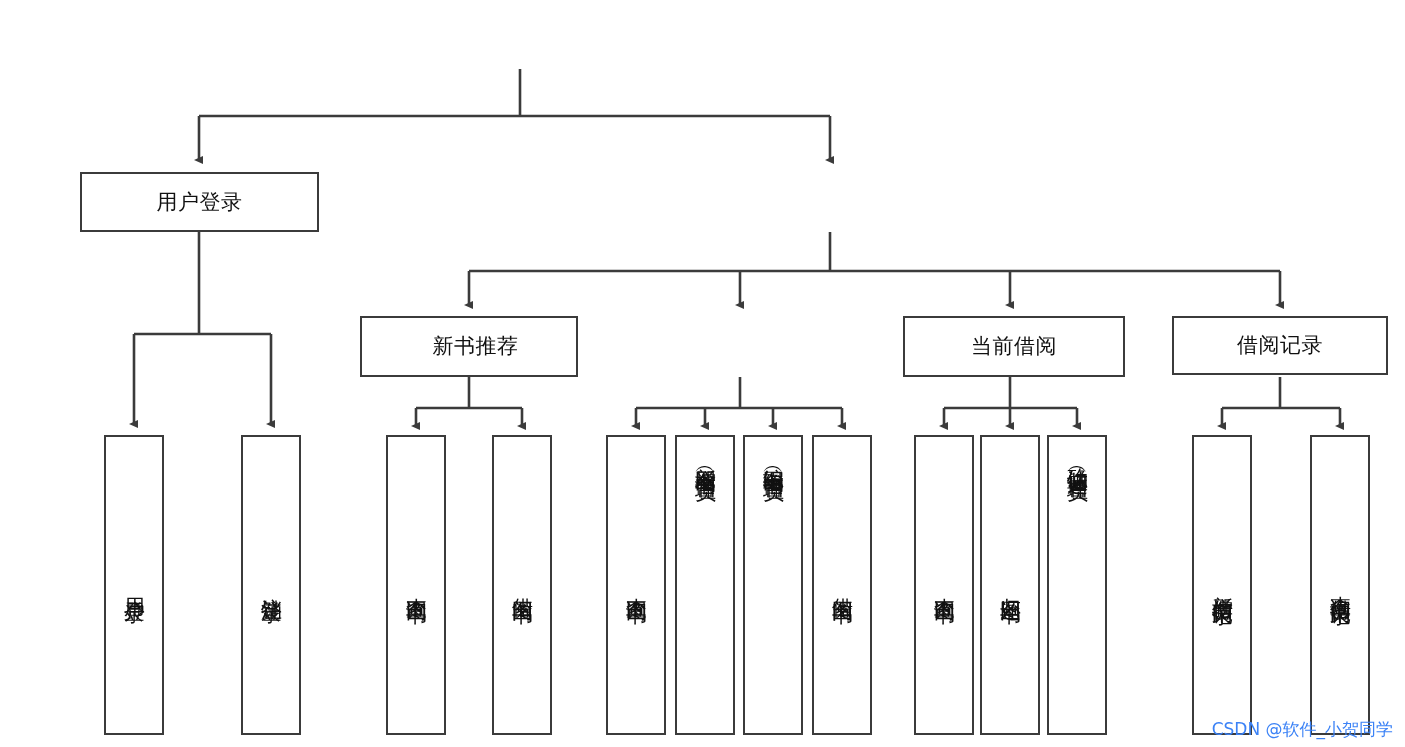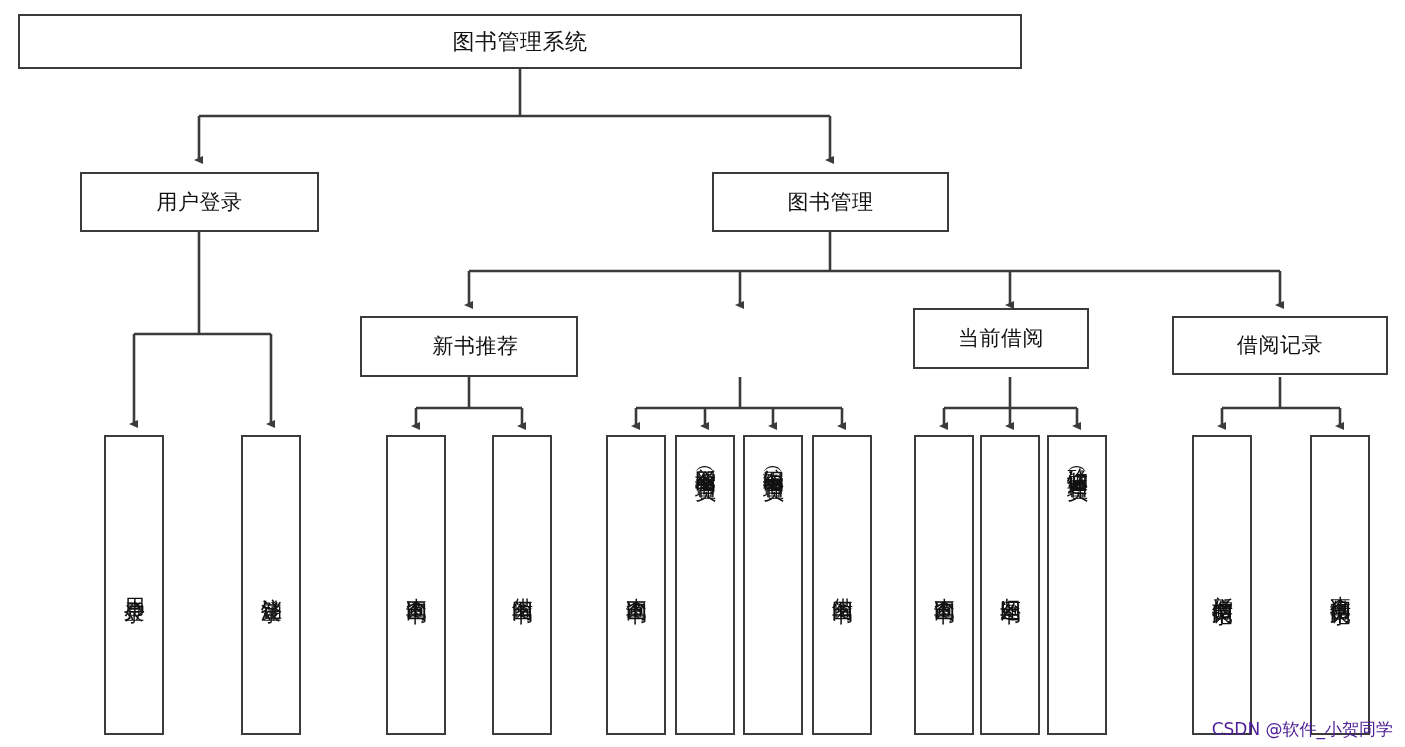--- a/index.html
+++ b/index.html
@@ -64,21 +64,21 @@
   }
   .node.leaf.centered {
     align-items: center;
     padding-top: 0;
   }
   .watermark {
     position: absolute;
     right: 12px;
     bottom: 6px;
     font-size: 17px;
-    color: #4c1d95;
+    color: #3b82f6;
     z-index: 5;
     white-space: nowrap;
   }
 </style>
 </head>
 <body>
 
 <div id="canvas">
 
   <svg id="edges" viewBox="0 0 1405 747" xmlns="http://www.w3.org/2000/svg">
@@ -126,35 +126,29 @@
       <path d="M 1010 408 L 1010 426" marker-end="url(#arrow)"></path>
       <path d="M 1077 408 L 1077 426" marker-end="url(#arrow)"></path>
 
       <path d="M 1280 377 L 1280 408"></path>
       <path d="M 1222 408 L 1340 408"></path>
       <path d="M 1222 408 L 1222 426" marker-end="url(#arrow)"></path>
       <path d="M 1340 408 L 1340 426" marker-end="url(#arrow)"></path>
     </g>
   </svg>
 
-  <div class="node root" style="left:18px; top:14px; width:1004px; height:55px;">
-    <span class="label">图书管理系统</span>
-  </div>
 
   <div class="node level1" style="left:80px; top:172px; width:239px; height:60px;">
     <span class="label">用户登录</span>
-  </div>
-  <div class="node level1" style="left:712px; top:172px; width:237px; height:60px;">
-    <span class="label">图书管理</span>
   </div>
 
   <div class="node level2" style="left:360px; top:316px; width:218px; height:61px;padding-left:13px;">
     <span class="label">新书推荐</span>
   </div>
-  <div class="node level2" style="left:903px; top:308px; width:176px; height:61px;margin-left:10px;">
+  <div class="node level2" style="left:903px; top:316px; width:222px; height:61px;">
     <span class="label">当前借阅</span>
   </div>
   <div class="node level2" style="left:1172px; top:316px; width:216px; height:59px;">
     <span class="label">借阅记录</span>
   </div>
 
   <div class="node leaf centered" style="left:104px; top:435px; width:60px; height:300px;">
     <span class="label">用户登录</span>
   </div>
   <div class="node leaf centered" style="left:241px; top:435px; width:60px; height:300px;">

